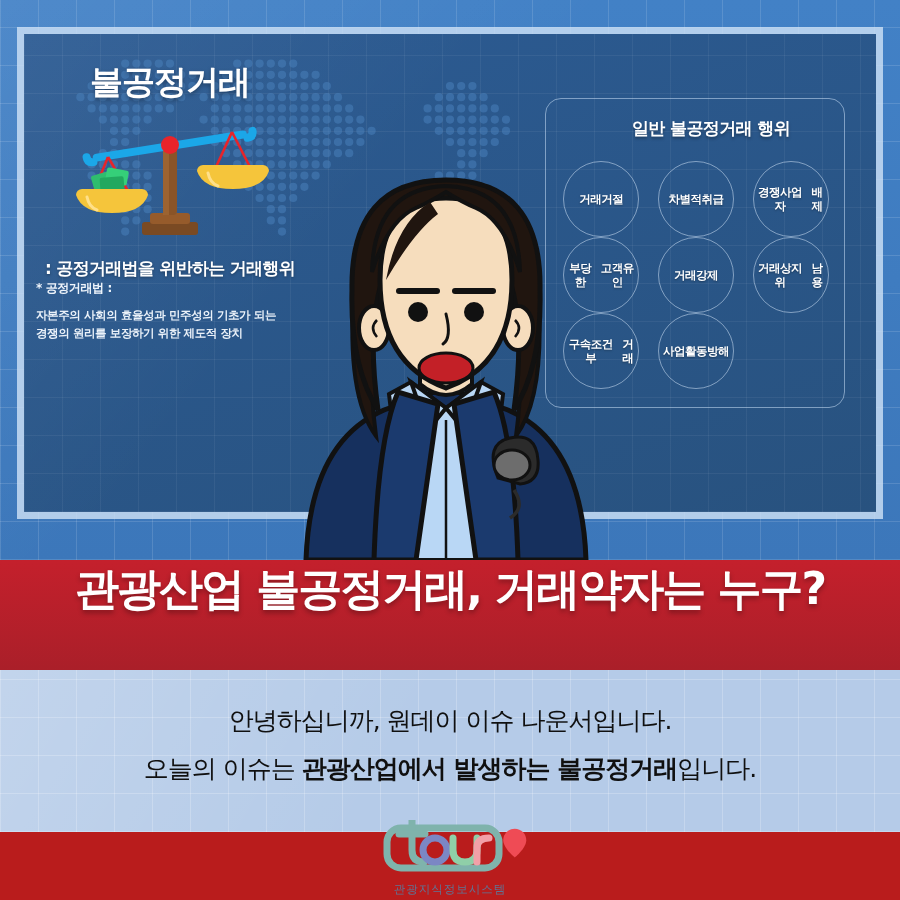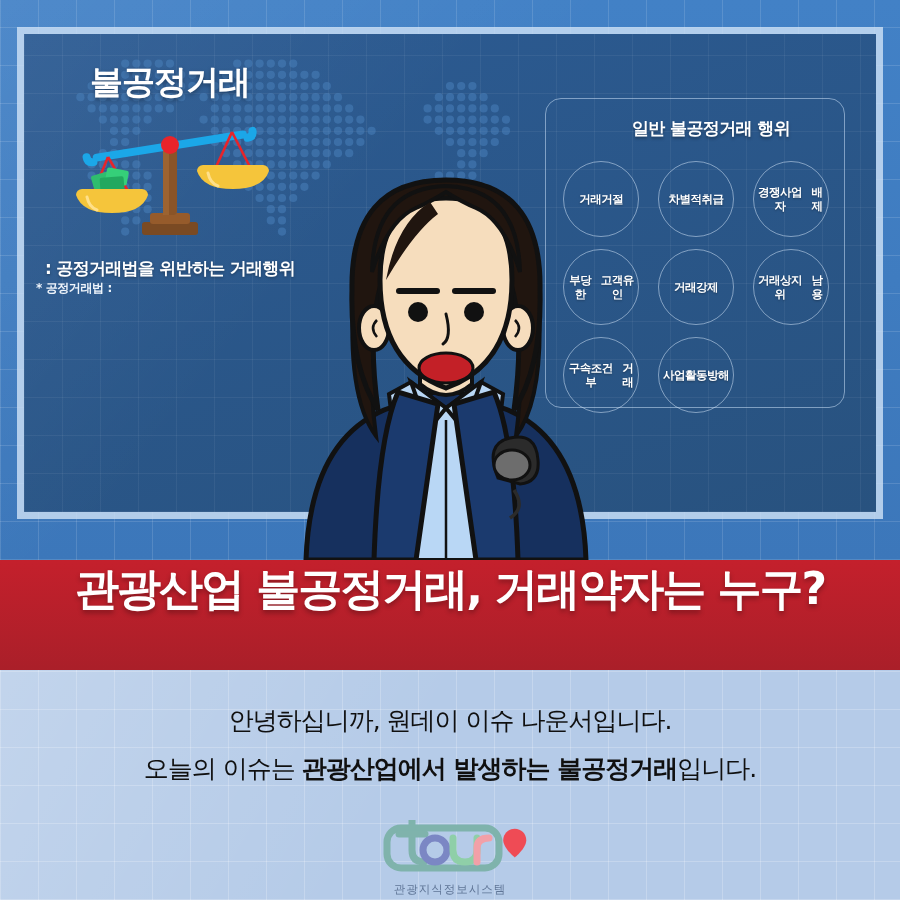--- a/index.html
+++ b/index.html
@@ -64,21 +64,21 @@
     position: absolute; left: 545px; top: 98px; width: 300px; height: 310px;
     border: 1.5px solid rgba(200,222,245,.55); border-radius: 16px;
   }
   .card-title {
     position: absolute; left: 16px; top: 18px; width: 100%;
     text-align: center; font-size: 17px; font-weight: 700; color: #ffffff;
     letter-spacing: -.6px; text-shadow: 0 2px 3px rgba(0,0,0,.35);
   }
   .bubble-grid {
     position: absolute; left: 8px; top: 62px; width: 284px;
-    display: grid; grid-template-columns: repeat(3, 1fr); row-gap: 12px;
+    display: grid; grid-template-columns: repeat(3, 1fr); row-gap: 0;
     justify-items: center;
   }
   .bubble {
     width: 76px; height: 76px; border-radius: 50%;
     border: 1.3px solid rgba(205,224,244,.55);
     display: flex; align-items: center; justify-content: center; text-align: center;
     color: #ffffff; font-size: 11.5px; font-weight: 700; line-height: 1.25; letter-spacing: -.5px;
     text-shadow: 0 1px 2px rgba(0,0,0,.35);
   }
 
@@ -91,21 +91,21 @@
     background: linear-gradient(180deg, #c4202c 0%, #aa1f29 100%);
     display: flex; align-items: flex-start; justify-content: center;
   }
   .banner-text {
     font-size: 44px; font-weight: 700; color: #ffffff; letter-spacing: -2px;
     text-shadow: 0 3px 5px rgba(0,0,0,.30); white-space: nowrap;
   }
 
   
   .caption {
-    position: absolute; left: 0; top: 670px; width: 900px; height: 230px;
+    position: absolute; left: 0; top: 670px; width: 900px; height: 162px;
     background:
       linear-gradient(120deg, rgba(255,255,255,.18) 0%, rgba(255,255,255,0) 45%),
       repeating-linear-gradient(0deg, rgba(255,255,255,.22) 0 1px, rgba(255,255,255,0) 1px 38px),
       repeating-linear-gradient(90deg, rgba(255,255,255,.22) 0 1px, rgba(255,255,255,0) 1px 38px),
       #b5cbe8;
   }
   .cap-line { width: 100%; text-align: center; color: #101010; letter-spacing: -1px; }
   .cap1 { position: absolute; top: 34px; font-size: 25px; font-weight: 400; }
   .cap2 { position: absolute; top: 82px; font-size: 25px; font-weight: 400; white-space: nowrap; }
   .cap2 b { font-weight: 700; }
@@ -478,20 +478,24 @@
 
           <path d="M133 46 h60 a6 6 0 0 1 6 6 q-6 18 -36 18 q-30 0 -36 -18 a6 6 0 0 1 6 -6 z" fill="#f5c53b"></path>
           <path d="M138 54 q2 10 10 13" stroke="#ffe08a" stroke-width="3" fill="none" stroke-linecap="round"></path>
         </svg>
       </div>
 
       <div class="subline">: 공정거래법을 위반하는 거래행위</div>
 
       <div class="note-block">
         <div class="note-head">* 공정거래법 :</div>
+        <div class="note-body">
+          <div>자본주의 사회의 효율성과 민주성의 기초가 되는</div>
+          <div>경쟁의 원리를 보장하기 위한 제도적 장치</div>
+        </div>
       </div>
     </div>
 
     <svg class="person" viewBox="0 0 400 440">
 
       <path d="M60 440 q4 -118 78 -150 l62 -22 l62 22 q74 32 78 150 z" fill="#16305e" stroke="#111" stroke-width="5"></path>
 
       <path d="M165 262 l35 26 l35 -26 l22 12 l-20 166 h-74 l-20 -166 z" fill="#b9d7f5" stroke="#111" stroke-width="4"></path>
 
       <path d="M165 262 l35 26 l-18 22 z" fill="#b9d7f5" stroke="#111" stroke-width="4"></path>

